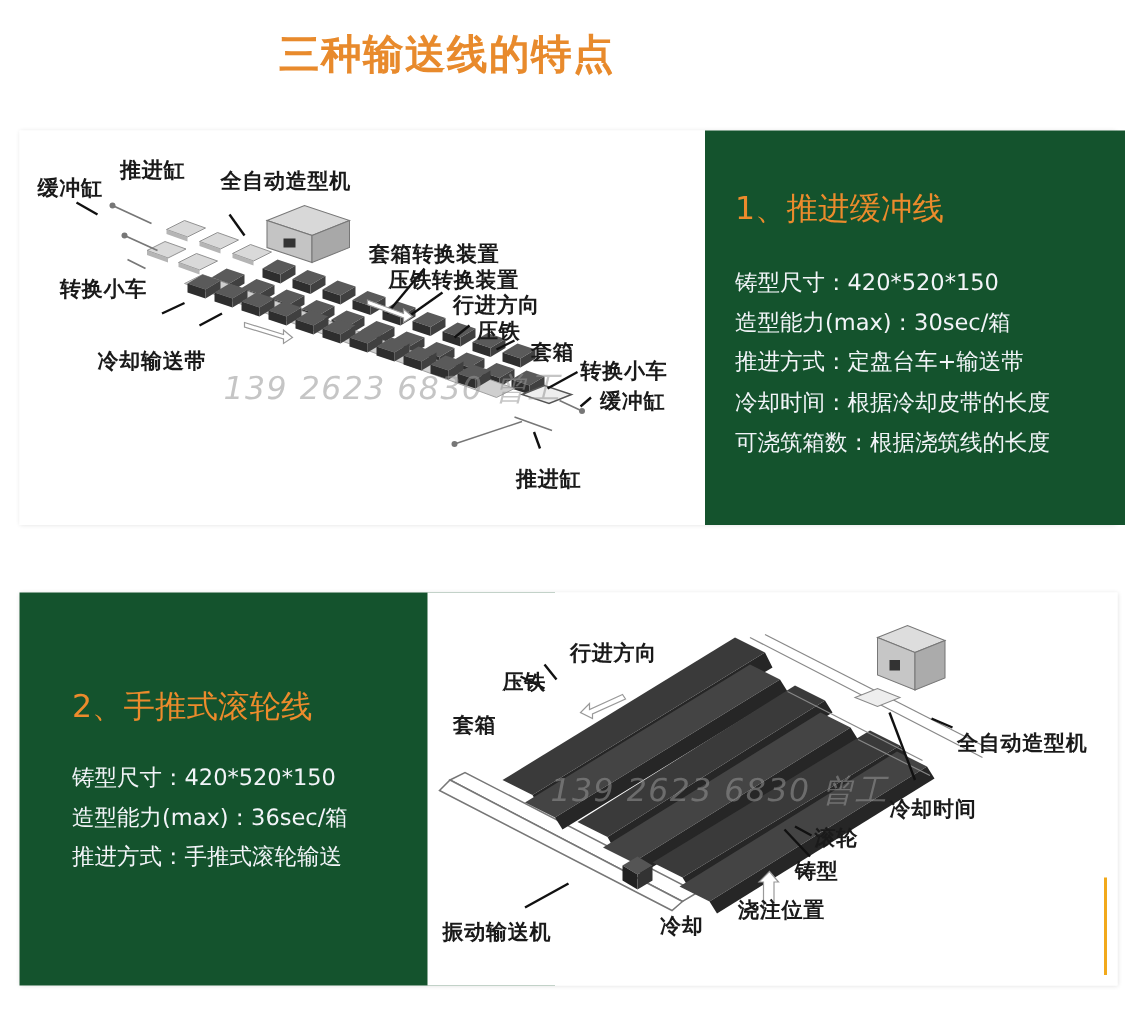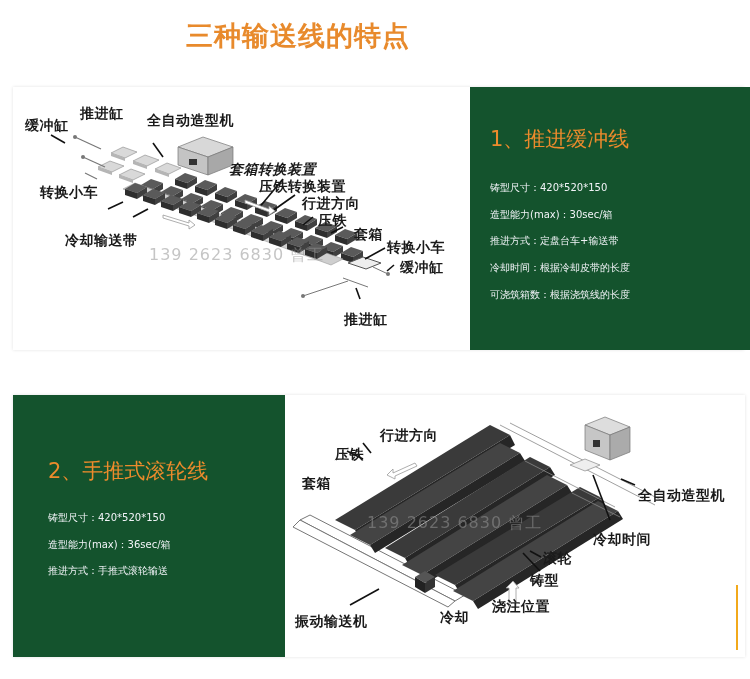--- a/index.html
+++ b/index.html
@@ -7,28 +7,28 @@
   .page-title{position:absolute;left:0;top:18px;width:596px;text-align:center;color:#e88a2c;font-size:27px;font-weight:bold;letter-spacing:1px;}
   .card{position:absolute;box-shadow:0 0 3px rgba(0,0,0,0.12);background:#fff;}
   .card1{left:13px;top:87px;width:731px;height:263px;}
   .card2{left:13px;top:395px;width:732px;height:262px;}
   .navy{position:absolute;background:#14532d;color:#fff;padding-left:33px;}
   .card1 .navy{left:457px;top:0;width:274px;height:263px;}
   .card2 .navy{left:0;top:0;width:324px;height:262px;}
   .panel-heading{color:#ec8b2c;font-size:21px;font-weight:normal;position:absolute;white-space:nowrap;}
   .card1 .panel-heading{left:20px;top:38px;}
   .card2 .panel-heading{left:35px;top:62px;}
-  .spec-list{position:absolute;margin:0;padding:0;list-style:none;font-size:10px;line-height:26.7px;white-space:nowrap;color:#f2f4f8;}
+  .spec-list{position:absolute;margin:0;padding:0;list-style:none;font-size:15px;line-height:26.7px;white-space:nowrap;color:#f2f4f8;}
   .card1 .spec-list{left:20px;top:88px;}
   .card2 .spec-list{left:35px;top:110px;}
   .diagram{position:absolute;background:#fff;}
   .card1 .diagram{left:0;top:0;width:457px;height:263px;}
   .card2 .diagram{left:272px;top:0;width:460px;height:262px;}
   .lbl{position:absolute;font-weight:bold;font-size:14px;color:#1a1a1a;white-space:nowrap;letter-spacing:0.5px;}
-  .watermark{position:absolute;font-size:16px;color:rgba(150,150,150,0.55);white-space:nowrap;letter-spacing:1px;}
+  .watermark{position:absolute;font-size:21px;color:rgba(150,150,150,0.55);white-space:nowrap;letter-spacing:1px;font-style:italic;}
   svg{position:absolute;left:0;top:0;}
   .accent-line{position:absolute;left:723px;top:190px;width:2px;height:65px;background:#f2a91b;}
 </style>
 </head>
 <body>
 
 <div class="page-title">三种输送线的特点</div>
 
 <div class="card card1">
   <div class="diagram">
@@ -127,21 +127,21 @@
       </g>
 
       <polygon points="232,113 256,122 256,119 262,124 256,128 256,125 232,116" fill="#fff" stroke="#999" stroke-width="0.8"></polygon>
       <polygon points="150,128 176,136 176,133 182,138 176,142 176,139 150,131" fill="#fff" stroke="#999" stroke-width="0.8"></polygon>
     </svg>
     <div class="watermark" style="left:136px;top:158px;">139  2623  6830  曾工</div>
     <div class="lbl" style="left:12px;top:30px;">缓冲缸</div>
     <div class="lbl" style="left:67px;top:18px;">推进缸</div>
     <div class="lbl" style="left:134px;top:25px;">全自动造型机</div>
     <div class="lbl" style="left:27px;top:97px;">转换小车</div>
-    <div class="lbl" style="left:216px;top:74px;font-style:italic;">套箱转换装置</div>
+    <div class="lbl" style="left:233px;top:74px;">套箱转换装置</div>
     <div class="lbl" style="left:246px;top:91px;">压铁转换装置</div>
     <div class="lbl" style="left:289px;top:108px;">行进方向</div>
     <div class="lbl" style="left:305px;top:125px;">压铁</div>
     <div class="lbl" style="left:341px;top:139px;">套箱</div>
     <div class="lbl" style="left:52px;top:145px;">冷却输送带</div>
     <div class="lbl" style="left:374px;top:152px;">转换小车</div>
     <div class="lbl" style="left:387px;top:172px;">缓冲缸</div>
     <div class="lbl" style="left:331px;top:224px;">推进缸</div>
   </div>
   <div class="navy">

